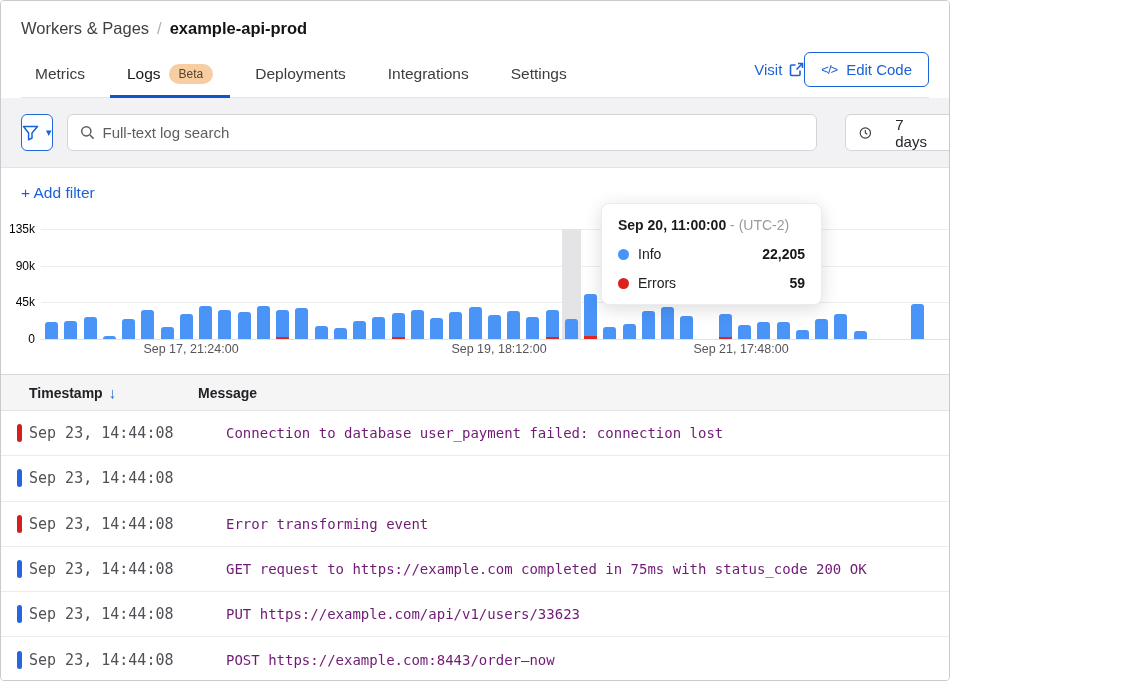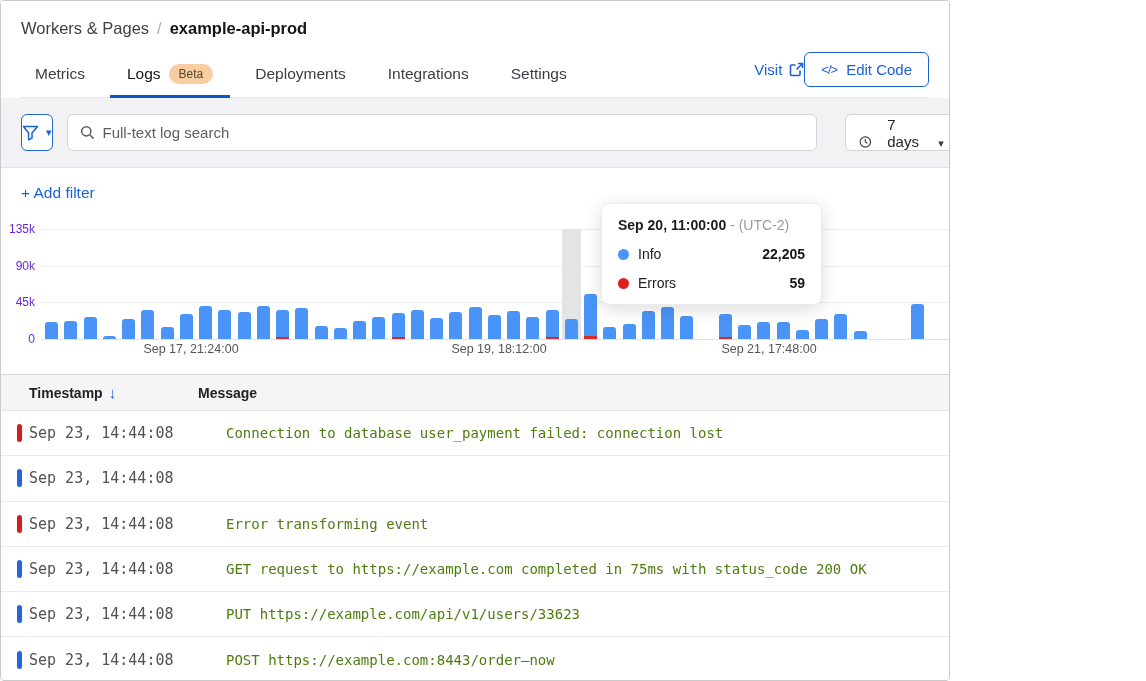--- a/index.html
+++ b/index.html
@@ -24,35 +24,35 @@
   .btn-outline-blue { display:flex; align-items:center; gap:9px; border:1px solid #1a62d8; color:#1a62d8; background:#fff; border-radius:6px; font-size:15px; padding:8px 16px; cursor:pointer; font-family:inherit; }
   .code-glyph { font-size:13px; letter-spacing:-1px; }
 
   
   .filterbar { background:#f2f2f4; border-bottom:1px solid #e3e3e6; height:70px; display:flex; align-items:center; padding:0 20px; gap:14px; }
   .filter-btn { height:37px; width:61px; border:1px solid #2268d5; border-radius:6px; background:#fdfeff; display:flex; align-items:center; justify-content:center; gap:7px; cursor:pointer; }
   .searchbox { flex:0 0 750px; height:37px; background:#fff; border:1px solid #d4d4d8; border-radius:6px; display:flex; align-items:center; padding:0 12px; gap:8px; }
   .searchbox input { border:none; outline:none; flex:1; font-size:15px; color:#303034; background:transparent; font-family:inherit; }
   .searchbox input::placeholder { color:#5d5d63; }
   .spacer { flex:1; }
-  .range-btn { height:37px; border:1px solid #d4d4d8; background:#fff; border-radius:6px; display:flex; align-items:flex-end; gap:16px; padding:0 13px; font-size:15px; color:#26262a; cursor:pointer; }
+  .range-btn { height:37px; border:1px solid #d4d4d8; background:#fff; border-radius:6px; display:flex; align-items:center; gap:24px; padding:0 13px; font-size:15px; color:#26262a; cursor:pointer; }
   .refresh-btn { height:37px; width:34px; border:1px solid #d4d4d8; background:#fff; border-radius:6px; display:flex; align-items:center; justify-content:center; font-size:17px; color:#3a3a3f; cursor:pointer; }
   .live-btn { height:37px; border:1px solid #1a62d8; background:#fff; border-radius:6px; display:flex; align-items:center; gap:8px; padding:0 14px; font-size:15.5px; color:#1a62d8; cursor:pointer; margin-left:16px; }
   .caret { color:#1a62d8; font-size:11px; }
   .caret.dark { color:#3a3a3f; }
 
   .addfilter-row { height:49px; display:flex; align-items:center; padding:0 20px; background:#fff; }
   .addfilter { color:#1a62d8; font-size:15.5px; cursor:pointer; }
 
   
   .chart { position:relative; height:157px; background:#fff; }
   .plot { position:absolute; left:40px; right:0; top:12px; height:110px; }
   .gridline { position:absolute; left:0; right:0; height:1px; background:#ededef; }
   .gridline.base { background:#e2e2e5; }
-  .ylab { position:absolute; width:34px; text-align:right; font-size:12px; color:#6d28d9; transform:translateY(-50%); left:-40px; }
+  .ylab { position:absolute; width:34px; text-align:right; font-size:12px; color:#000000; transform:translateY(-50%); left:-40px; }
   .band { position:absolute; top:0; bottom:0; width:19px; background:#e4e4e7; }
   .bar { position:absolute; bottom:0; width:13px; border-radius:3px 3px 0 0; overflow:hidden; display:flex; flex-direction:column; }
   .bar .info-seg { flex:1; }
   .xlab { position:absolute; top:113px; transform:translateX(-50%); font-size:12.5px; color:#55555b; white-space:nowrap; }
 
   
   .tooltip { position:absolute; left:600px; top:202px; width:221px; background:#fff; border:1px solid #ececee; border-radius:8px; box-shadow:0 4px 18px rgba(0,0,0,.14); padding:13px 16px 13px 16px; z-index:20; }
   .tt-title { font-size:14px; color:#1b1b1e; font-weight:700; }
   .tt-tz { color:#9a9aa1; font-weight:400; }
   .tt-row { display:flex; align-items:center; gap:9px; margin-top:13px; font-size:14px; }
@@ -61,21 +61,21 @@
   .tt-val { font-weight:700; color:#17171a; }
 
   
   .logtable { border-top:1px solid #d8d8dc; }
   .thead { display:flex; background:#f5f5f6; border-bottom:1px solid #e3e3e6; height:36px; align-items:center; font-size:14px; font-weight:700; color:#222226; }
   .th-ts { width:197px; padding-left:28px; display:flex; gap:6px; align-items:center; cursor:pointer; }
   .sort-arrow { color:#1a62d8; font-weight:400; font-size:15px; }
   .trow { display:flex; align-items:center; height:45.3px; border-bottom:1px solid #ebebee; background:#fff; cursor:pointer; position:relative; }
   .sev { position:absolute; left:16px; top:50%; transform:translateY(-50%); width:5px; height:18px; border-radius:2.5px; }
   .td-ts { width:197px; padding-left:28px; font-family:"DejaVu Sans Mono", monospace; font-size:15px; color:#505056; }
-  .td-msg { font-family:"DejaVu Sans Mono", monospace; font-size:14px; color:#4d7c0f; padding-left:28px; white-space:nowrap; }
+  .td-msg { font-family:"DejaVu Sans Mono", monospace; font-size:14px; color:#701a75; padding-left:28px; white-space:nowrap; }
 </style>
 </head>
 <body>
 
 <div class="page">
 
   <div class="hdr">
     <div class="crumb">
       <span>Workers &amp; Pages</span>
       <span class="sep">/</span>
@@ -313,21 +313,21 @@
           <div class="info-seg" style="background: rgb(74, 148, 248);"></div>
         </div>
         <div class="bar" style="left: 1005px; height: 57.037px;">
           <div class="info-seg" style="background: rgb(74, 148, 248);"></div>
         </div>
         <div class="bar" style="left: 1024.25px; height: 35.037px;">
           <div class="info-seg" style="background: rgb(74, 148, 248);"></div>
         </div>
         <div class="xlab" style="left: 150px;">Sep 17, 21:24:00</div>
         <div class="xlab" style="left: 446px; margin-left: 12px;">Sep 19, 18:12:00</div>
-        <div class="xlab" style="left: 728px;">Sep 21, 17:48:00</div>
+        <div class="xlab" style="left: 700px;">Sep 21, 17:48:00</div>
         <div class="xlab" style="left: 1022px;">Sep 24, 01:48:00</div>
       </div>
   </div>
 
   <div class="tooltip">
     <div class="tt-title">
       <span>Sep 20, 11:00:00</span><span class="tt-tz"> - (UTC-2)</span>
     </div>
     <div class="tt-row">
       <span class="tt-dot" id="tt-dot-0" style="background: rgb(74, 148, 248);"></span>

